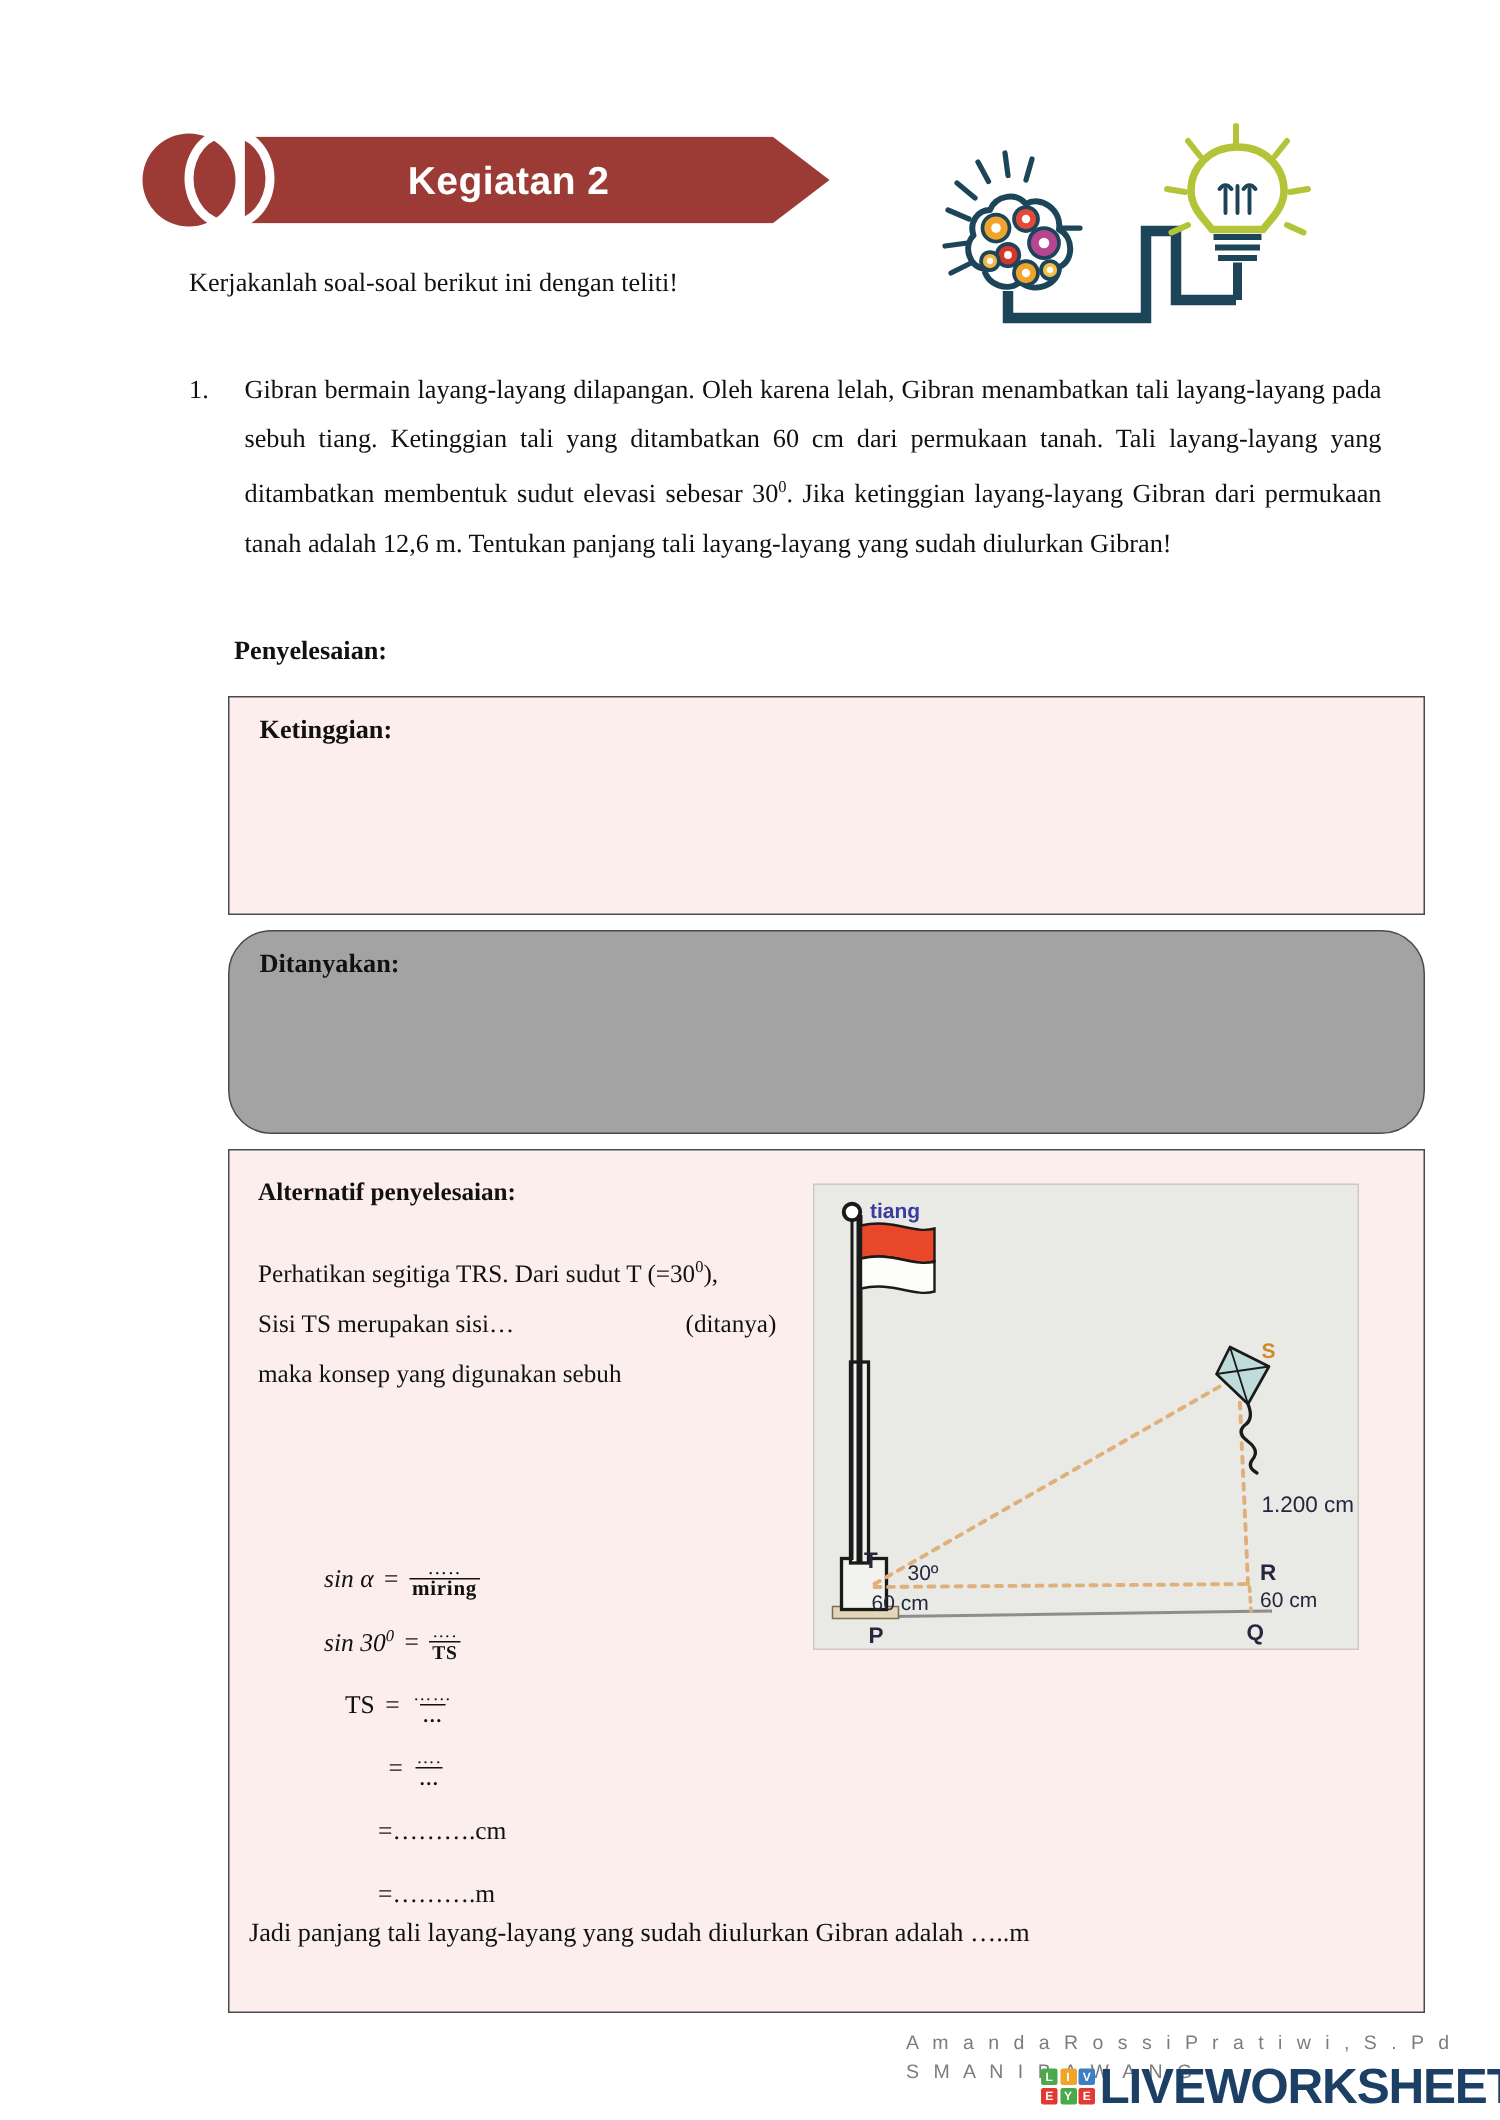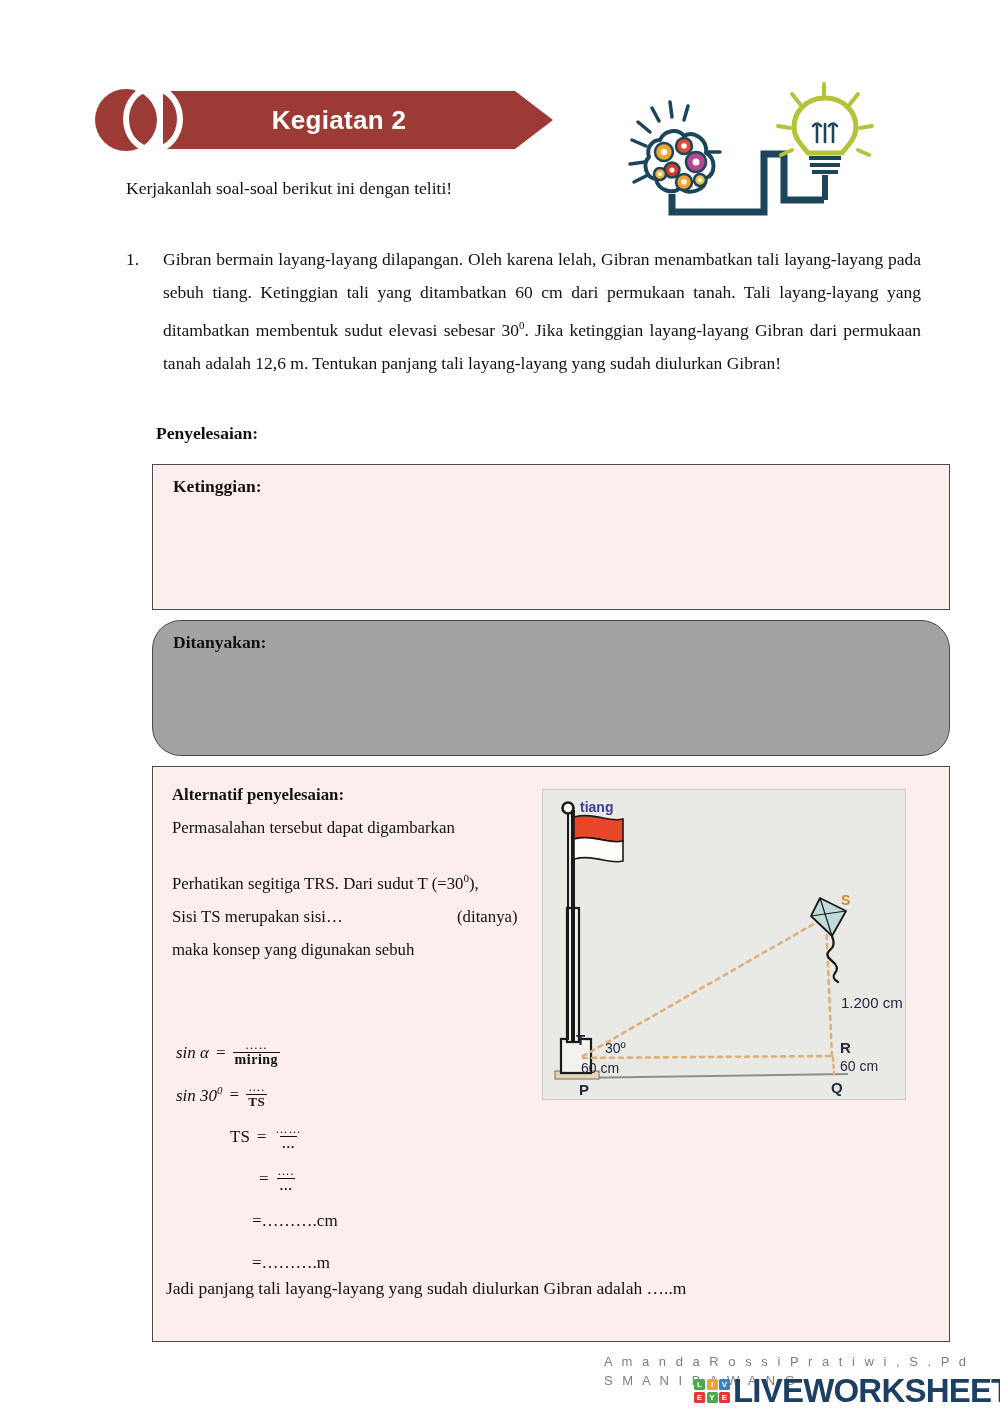--- a/index.html
+++ b/index.html
@@ -194,21 +194,21 @@
   }
   .frac .den {
     border-top: 1.4px solid #111;
     font-size: 14px;
     padding: 0 2px;
     letter-spacing: 0.5px;
     font-weight: bold;
   }
   .frac.small .num { font-size: 12px; }
   .frac.small .den { font-size: 13px; }
-  .m-indent1 { padding-left: 24px; }
+  .m-indent1 { padding-left: 64px; }
   .m-indent2 { padding-left: 78px; }
   .m-indent3 { padding-left: 100px; }
 
   
   .conclusion {
     position: absolute;
     left: 166px;
     top: 1278px;
     font-size: 17.5px;
   }
@@ -364,21 +364,20 @@
 </div>
 
 <div class="abox ditanyakan" style="background: #a3a3a3; border-color: rgb(74, 74, 74); border-radius: 29px;">
   <div class="abox-label">Ditanyakan:</div>
 </div>
 
 <div class="abox alternatif" style="background: rgb(251, 238, 236); border-color: rgb(74, 74, 74);"></div>
 
 <div class="alt-text">
   <span class="row head">Alternatif penyelesaian:</span>
-  <span class="row">Permasalahan tersebut dapat digambarkan</span>
   <span class="row gap"></span>
   <span class="row"><span>Perhatikan segitiga TRS. Dari sudut T (=30</span><sup class="deg">0</sup><span>),</span></span>
   <span class="row inline-right"><span>Sisi TS merupakan sisi…</span><span class="rtag">(ditanya)</span></span>
   <span class="row">maka konsep yang digunakan sebuh</span>
 </div>
 
 <div class="math">
   <div class="mline m-indent1">
     <span class="lhs">sin α</span>
     <span class="eq">=</span>

